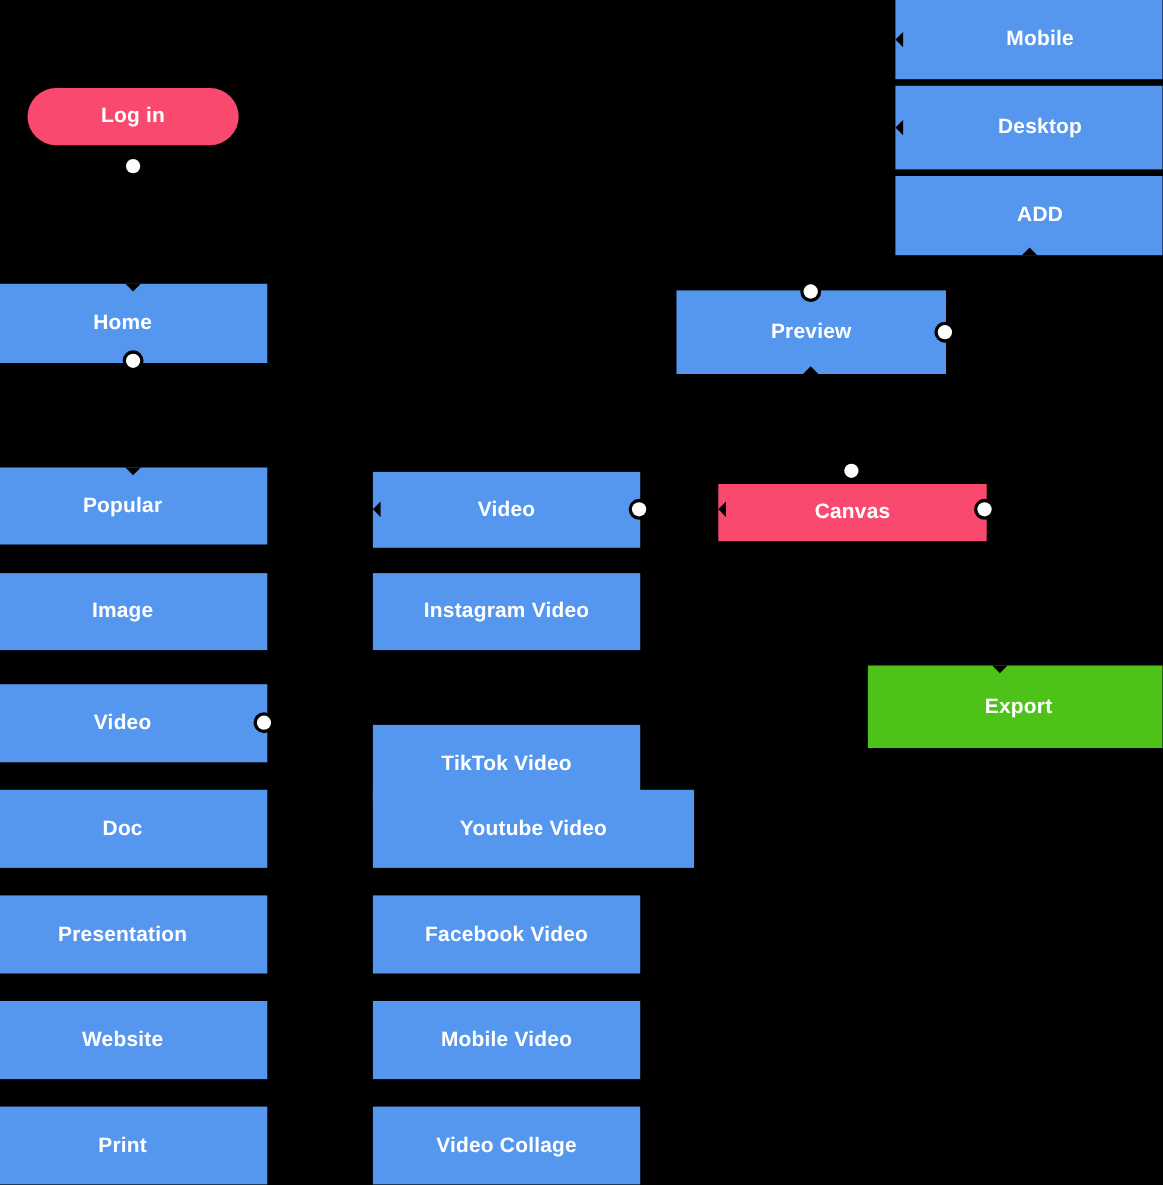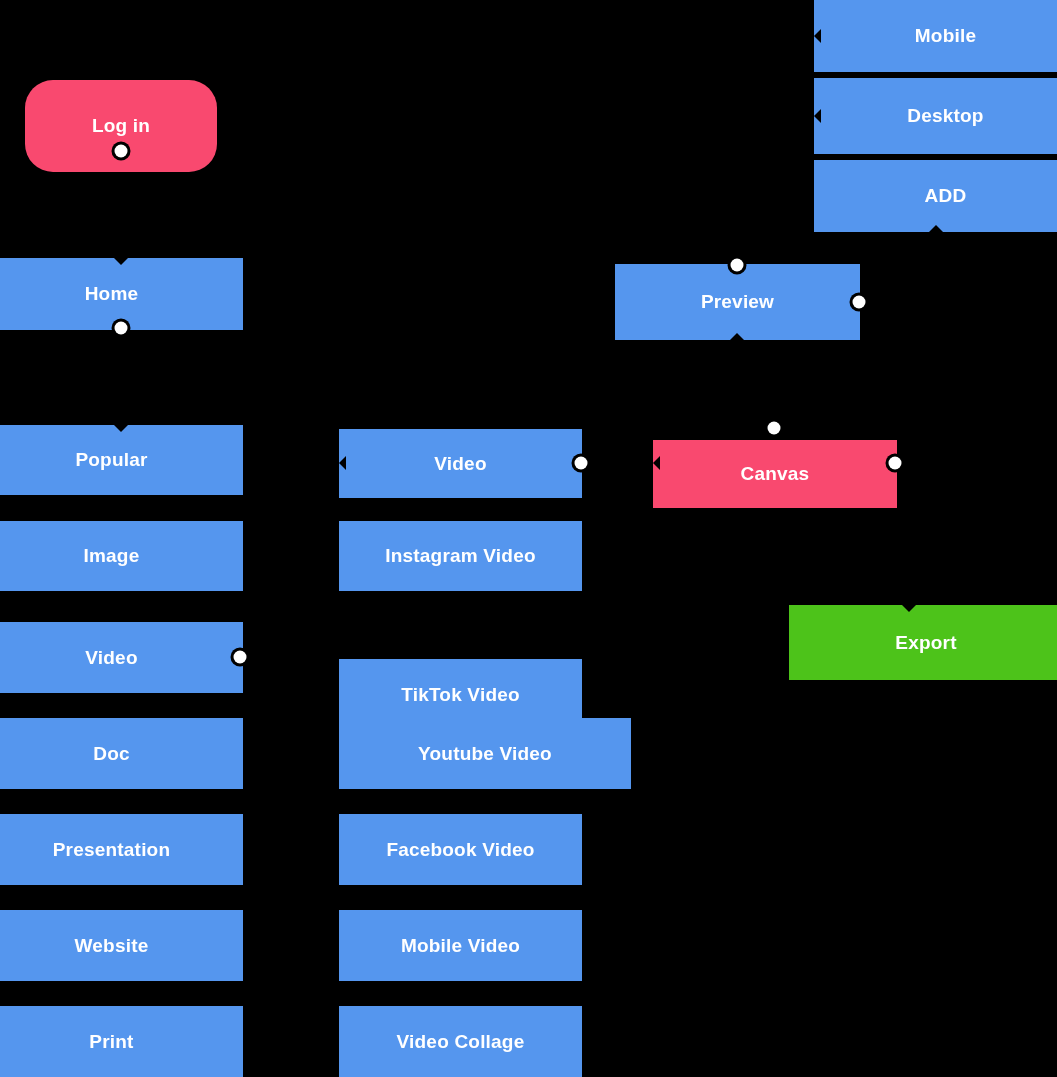--- a/index.html
+++ b/index.html
@@ -69,21 +69,21 @@
     border-bottom: 7px solid transparent;
     border-right: 7px solid #000000;
     transform: translate(0, -50%);
   }
 </style>
 </head>
 <body>
 
 <div id="canvas-root">
 
-  <div class="node pink" style="left: 25px; top: 80px; width: 192px; height: 92px; border-radius: 28px;">
+  <div class="node pink" style="left: 25px; top: 80px; width: 192px; height: 52px; border-radius: 28px;">
     <span class="label">Log in</span>
   </div>
 
   <div class="node blue" style="left: -20px; top: 258px; width: 263px; height: 72px;">
     <span class="label">Home</span>
   </div>
 
   <div class="node blue" style="left: -20px; top: 425px; width: 263px; height: 70px;">
     <span class="label">Popular</span>
   </div>
@@ -137,21 +137,21 @@
   </div>
 
   <div class="node blue" style="left: 339px; top: 1006px; width: 243px; height: 71px;">
     <span class="label">Video Collage</span>
   </div>
 
   <div class="node blue" style="left: 615px; top: 264px; width: 245px; height: 76px;">
     <span class="label">Preview</span>
   </div>
 
-  <div class="node pink" style="left: 653px; top: 440px; width: 244px; height: 68px;">
+  <div class="node pink" style="left: 653px; top: 440px; width: 244px; height: 52px;">
     <span class="label">Canvas</span>
   </div>
 
   <div class="node green" style="left: 789px; top: 605px; width: 274px; height: 75px;">
     <span class="label">Export</span>
   </div>
 
   <div class="node blue" style="left: 814px; top: 0px; width: 263px; height: 72px;">
     <span class="label">Mobile</span>
   </div>

